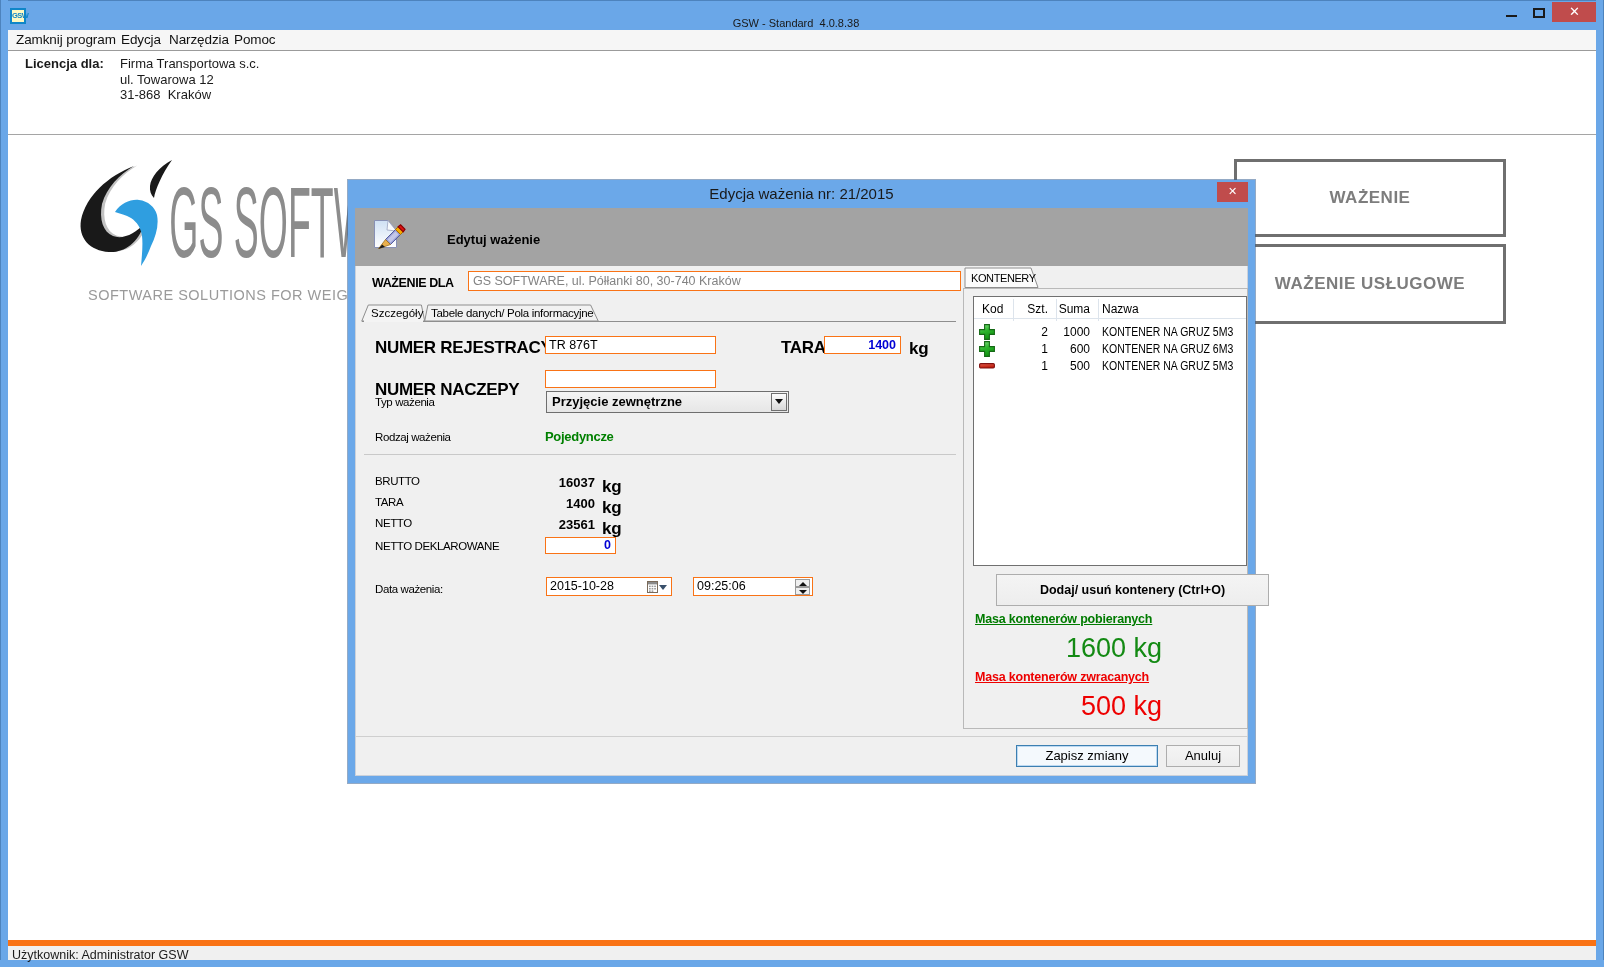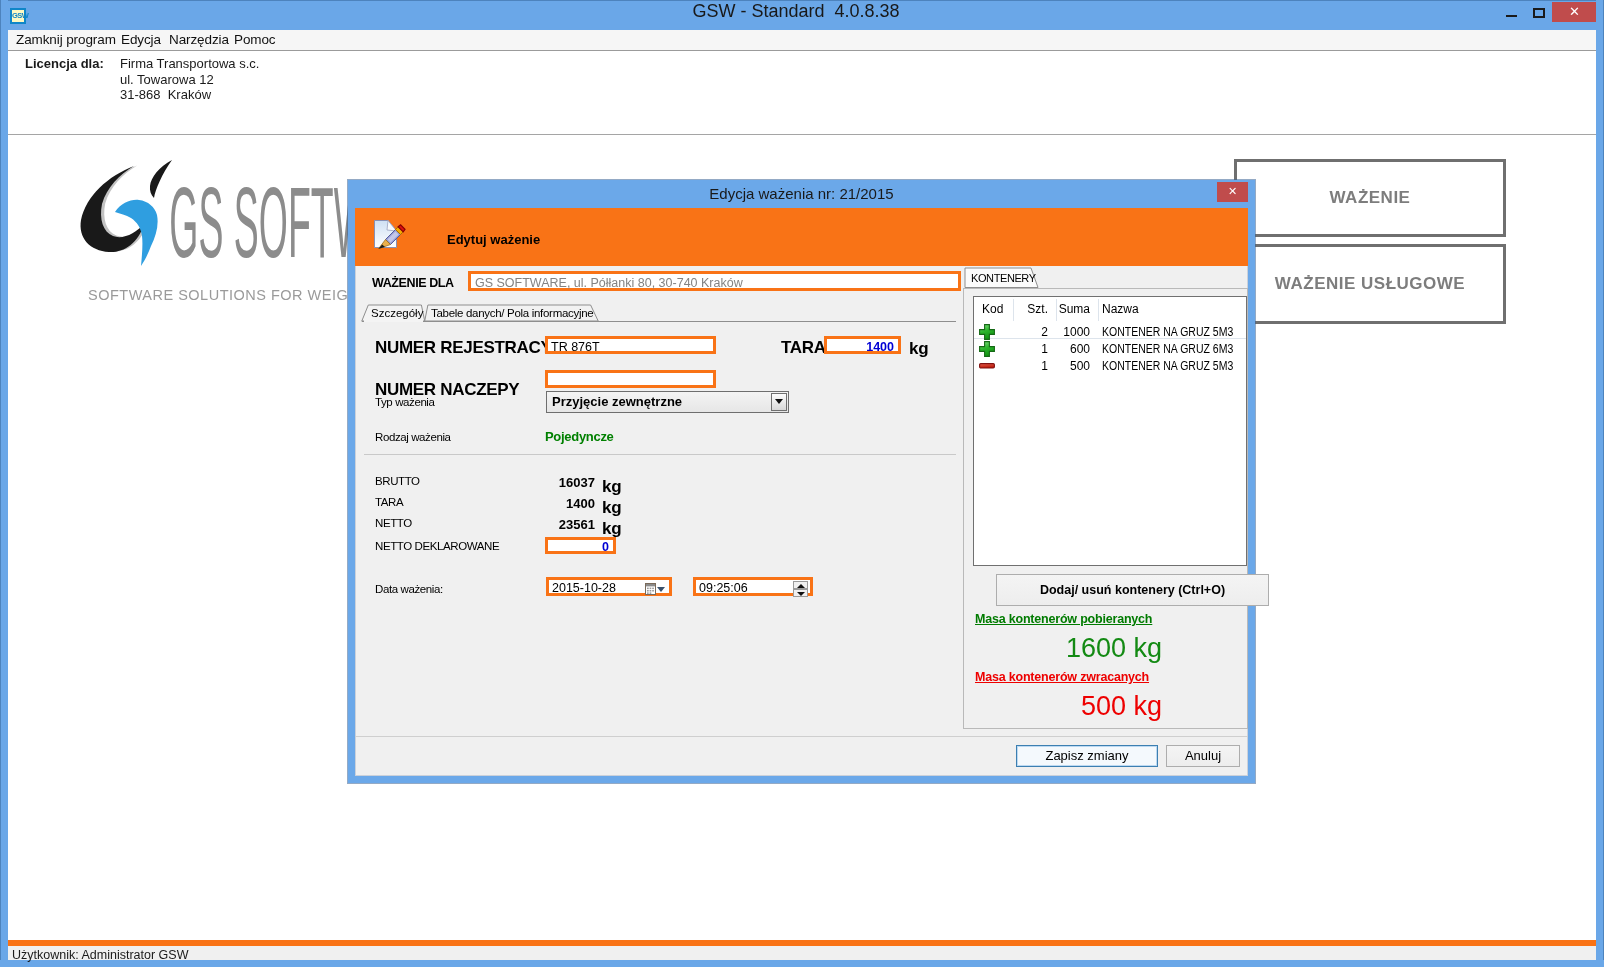--- a/index.html
+++ b/index.html
@@ -5,21 +5,21 @@
 html,body{width:1604px;height:967px;overflow:hidden;background:#fff;
   font-family:"Liberation Sans",sans-serif;}
 .abs{position:absolute;}
 
 #frameL{left:0;top:0;width:8px;height:967px;background:#6aa7e8;border-left:1px solid #4d83bd;}
 #frameR{left:1596px;top:0;width:8px;height:967px;background:#6aa7e8;border-right:1px solid #4d83bd;}
 #frameB{left:0;top:960px;width:1604px;height:7px;background:#6aa7e8;}
 #titlebar{left:0;top:0;width:1604px;height:30px;background:#6aa7e8;border-top:1px solid #4d83bd;}
 #appicon{left:10px;top:7px;width:16px;height:16px;background:#fef9c3;border:2px solid #0f86c8;
  font-size:7.5px;font-weight:bold;color:#0f86c8;text-align:center;line-height:12px;letter-spacing:-0.5px;}
-#wintitle{left:0;top:0;width:1604px;text-align:center;font-size:18px;color:#191919;text-indent:-12px;}
+#wintitle{left:0;top:16px;width:1604px;text-align:center;font-size:11px;color:#191919;text-indent:-12px;}
 #btnmin{left:1506px;top:14px;width:11px;height:2px;background:#1a1a1a;}
 #btnmax{left:1533px;top:7px;width:12px;height:10px;border:2px solid #1a1a1a;}
 #btnclose{left:1552px;top:1px;width:45px;height:20px;background:#c04c4c;color:#fff;
  text-align:center;font-size:13px;line-height:19px;}
 #menubar{left:8px;top:30px;width:1588px;height:21px;background:#f6f6f6;border-bottom:1px solid #9b9b9b;
  font-size:13.5px;color:#111;letter-spacing:-0.1px;}
 .mi{position:absolute;top:2px;}
 #license{left:8px;top:52px;width:1588px;height:83px;background:#fff;border-bottom:1px solid #a5a5a5;
  font-size:13px;color:#1a1a1a;}
 #statusbar{left:8px;top:940px;width:1588px;height:20px;background:#f0f0f0;border-top:6px solid #f97316;
@@ -28,40 +28,40 @@
 .bigbtn{border:3px solid #6f6f6f;background:#fff;color:#7d7d7d;font-weight:bold;
  font-size:17px;letter-spacing:0.5px;text-align:center;}
 #big1{left:1234px;top:159px;width:272px;height:78px;line-height:72px;}
 #big2{left:1234px;top:244px;width:272px;height:80px;line-height:74px;}
 
 #dialog{left:348px;top:180px;width:907px;height:603px;background:#6ba8e9;outline:1px solid rgba(60,100,150,.55);}
 #dlgtitle{left:0;top:0;width:907px;height:28px;text-align:center;font-size:15px;color:#191919;line-height:27px;}
 #dlgclose{left:869px;top:2px;width:31px;height:20px;background:#c04c4c;color:#fff;text-align:center;
  font-size:11px;line-height:19px;}
 #dlgbody{left:7px;top:28px;width:893px;height:568px;background:#f0f0f0;box-shadow:inset 0 0 0 1px rgba(90,115,150,.25);}
-#dlghdr{left:0;top:0;width:893px;height:58px;background:#f97316;text-align:right;}
+#dlghdr{left:0;top:0;width:893px;height:58px;background:#a3a3a3;text-align:right;}
 #dlghdr .t{position:absolute;left:92px;top:24px;font-size:13px;font-weight:bold;}
 .lbl{position:absolute;font-size:11.5px;color:#000;letter-spacing:-0.4px;}
 .lblb{position:absolute;font-size:17px;font-weight:bold;color:#000;letter-spacing:-0.3px;}
-.inp{position:absolute;background:#fff;border:3px solid #f97316;font-size:12.5px;color:#000;}
+.inp{position:absolute;background:#fff;border:1px solid #f97316;font-size:12.5px;color:#000;}
 
 #wazdla{left:113px;top:63px;width:493px;height:20px;line-height:18px;padding-left:4px;color:#838383;}
 .num{color:#0000d4;font-weight:bold;text-align:right;padding-right:4px;}
 #combo{left:191px;top:183px;width:243px;height:22px;border:1px solid #6e6e6e;
  background:linear-gradient(#f4f4f4,#e6e6e6);font-size:13px;font-weight:bold;line-height:20px;padding-left:5px;}
 #combobtn{position:absolute;right:1px;top:1px;width:16px;height:18px;border:1px solid #707070;
  background:linear-gradient(#fdfdfd,#d8d8d8);}
 .arr-d{position:absolute;width:0;height:0;border-left:4px solid transparent;border-right:4px solid transparent;
  border-top:5px solid #111;}
 .vals{position:absolute;font-size:13px;font-weight:bold;text-align:right;}
 
 #gbox{left:608px;top:80px;width:285px;height:441px;border:1px solid #b9b9b9;}
 #ktab{left:609px;top:59px;width:75px;height:21px;}
 #listbox{left:618px;top:88px;width:274px;height:270px;background:#fff;border:1px solid #707070;}
-#lhead{position:absolute;left:0;top:0;width:100%;height:42px;background:#fff;border-bottom:1px solid #dde4ec;
+#lhead{position:absolute;left:0;top:0;width:100%;height:22px;background:#fff;border-bottom:1px solid #dde4ec;
  font-size:12px;color:#000;}
 .vsep{position:absolute;top:2px;width:1px;height:22px;background:#dde4ec;}
 .lrow{position:absolute;left:0;width:100%;height:17px;font-size:12px;white-space:nowrap;}
 .cszt{position:absolute;left:40px;width:34px;text-align:right;top:1px;}
 .csum{position:absolute;left:80px;width:36px;text-align:right;top:1px;}
 .cnaz{position:absolute;left:128px;top:1px;font-size:12.5px;display:inline-block;transform:scaleX(0.84);transform-origin:0 50%;white-space:nowrap;}
 #addbtn{left:619px;top:366px;width:273px;height:32px;background:linear-gradient(#f4f4f4,#ededed);
  border:1px solid #adadad;text-align:center;font-size:12.5px;font-weight:bold;line-height:30px;margin-left:22px;}
 .glab{position:absolute;font-size:12.5px;letter-spacing:-0.2px;font-weight:bold;color:#007b00;text-decoration:underline;}
 .rlab{position:absolute;font-size:12.5px;letter-spacing:-0.2px;font-weight:bold;color:#ee0000;text-decoration:underline;}

